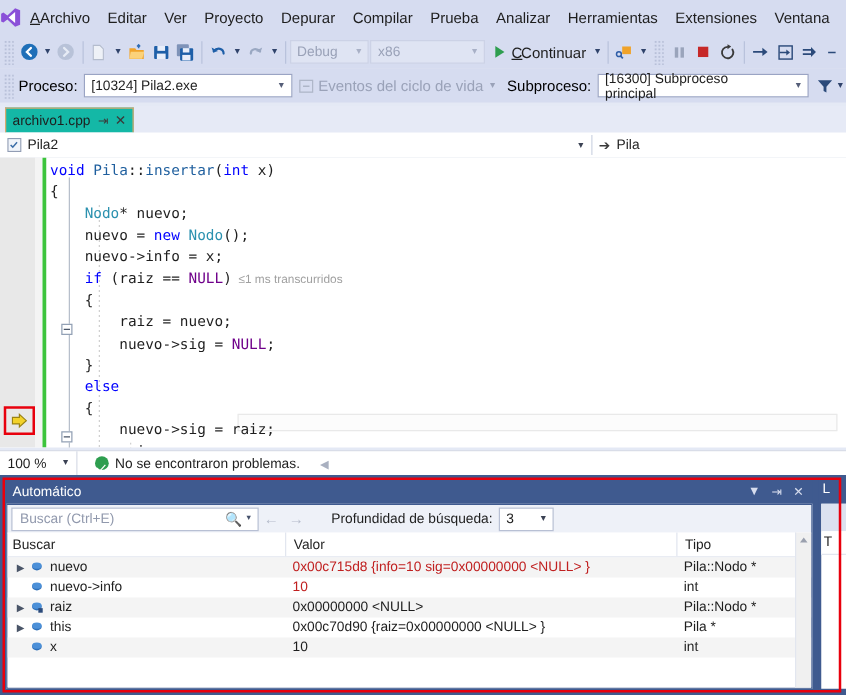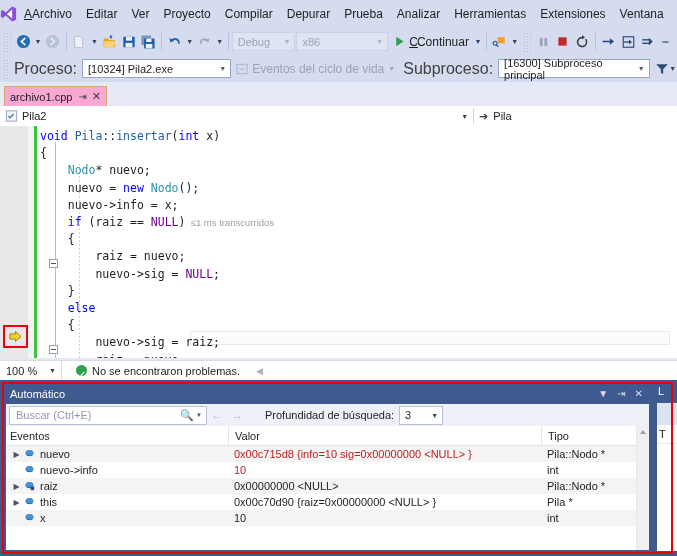--- a/index.html
+++ b/index.html
@@ -87,21 +87,21 @@
     padding: 0 4px; font-size: 12px; color: #1e1e1e; cursor: default;
   }
 
   
   .toolbar2 {
     position: absolute; left: 0; top: 55px;
     width: 677px; height: 27px;
     background: #d6dcf0;
     display: flex; align-items: center;
   }
-  .tb2-label { font-size: 16px; color: #404040; margin: 0 5px 0 2px; white-space: nowrap; }
+  .tb2-label { font-size: 12px; color: #000000; margin: 0 5px 0 2px; white-space: nowrap; }
   .tb2-combo {
     height: 19px;
     border: 1px solid #9aa4c4;
     background: #ffffff;
     font-size: 11px;
     display: flex; align-items: center;
     padding-left: 5px;
     box-sizing: border-box;
     color: #1e1e1e;
     margin-right: 5px;
@@ -114,21 +114,21 @@
 
   
   .tabstrip {
     position: absolute; left: 0; top: 85px;
     width: 677px; height: 21px;
     background: #e6eaf6;
   }
   .tab {
     position: absolute; left: 4px; top: 1px;
     height: 20px;
-    background: #f9a8d4;
+    background: #14b8a6;
     border: 1px solid #d8a96f;
     border-bottom: none;
     box-sizing: border-box;
     display: flex; align-items: center;
     padding: 0 5px;
     font-size: 11px;
     color: #1e1e1e;
     cursor: default;
   }
   .tab .tab-pin { margin-left: 6px; font-size: 10px; color: #3a3a3a; }
@@ -427,22 +427,22 @@
     <div class="vs-logo">
       <svg width="17" height="16" viewBox="0 0 16 16">
         <path d="M11.6 0.6 L15.6 2.2 L15.6 13.8 L11.6 15.4 L5.4 9.6 L2.2 12 L0.4 11.1 L0.4 4.9 L2.2 4 L5.4 6.4 Z" fill="#8a50d8"></path>
         <path d="M11.6 3.6 L11.6 12.4 L6.4 8 Z" fill="#ffffff"></path>
       </svg>
     </div>
     <div class="menu-item"><u>A</u><span>Archivo</span></div>
     <div class="menu-item"><span>Editar</span></div>
     <div class="menu-item"><span>Ver</span></div>
     <div class="menu-item"><span>Proyecto</span></div>
+    <div class="menu-item"><span>Depurar</span></div>
     <div class="menu-item"><span>Compilar</span></div>
-    <div class="menu-item"><span>Depurar</span></div>
     <div class="menu-item"><span>Prueba</span></div>
     <div class="menu-item"><span>Analizar</span></div>
     <div class="menu-item"><span>Herramientas</span></div>
     <div class="menu-item"><span>Extensiones</span></div>
     <div class="menu-item"><span>Ventana</span></div>
     <div class="menu-item"></div>
   </div>
 
   <div class="toolbar1">
     <div class="tb-grip"></div>
@@ -695,21 +695,21 @@
         <span class="nav-arrow">→</span>
         <span class="depth-label">Profundidad de búsqueda:</span>
         <div class="depth-combo">
           <span>3</span>
           <span class="cb-arrow">▼</span>
         </div>
       </div>
 
       <div class="vartable">
         <div class="vt-head">
-          <div class="cell c-name">Eventos</div>
+          <div class="cell c-name">Buscar</div>
           <div class="cell c-value">Valor</div>
           <div class="cell c-type">Tipo</div>
         </div>
         <div id="vt-rows">
             <div class="vt-row alt">
               <div class="cell c-name">
                 <span class="expander">▶</span>
                 <span class="varicon">
                   <svg width="11" height="10" viewBox="0 0 12 12">
                     <ellipse cx="6" cy="5.2" rx="4.6" ry="3.6" fill="#2e6fb8"></ellipse>

